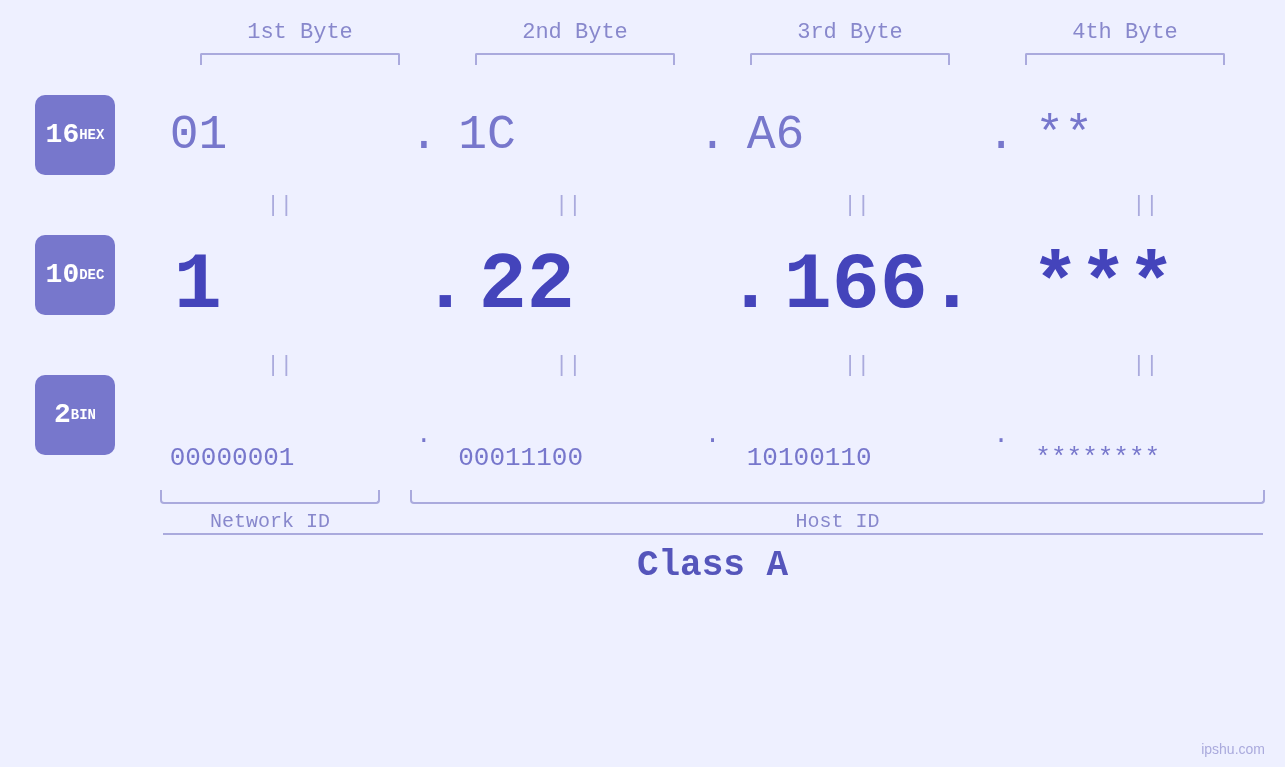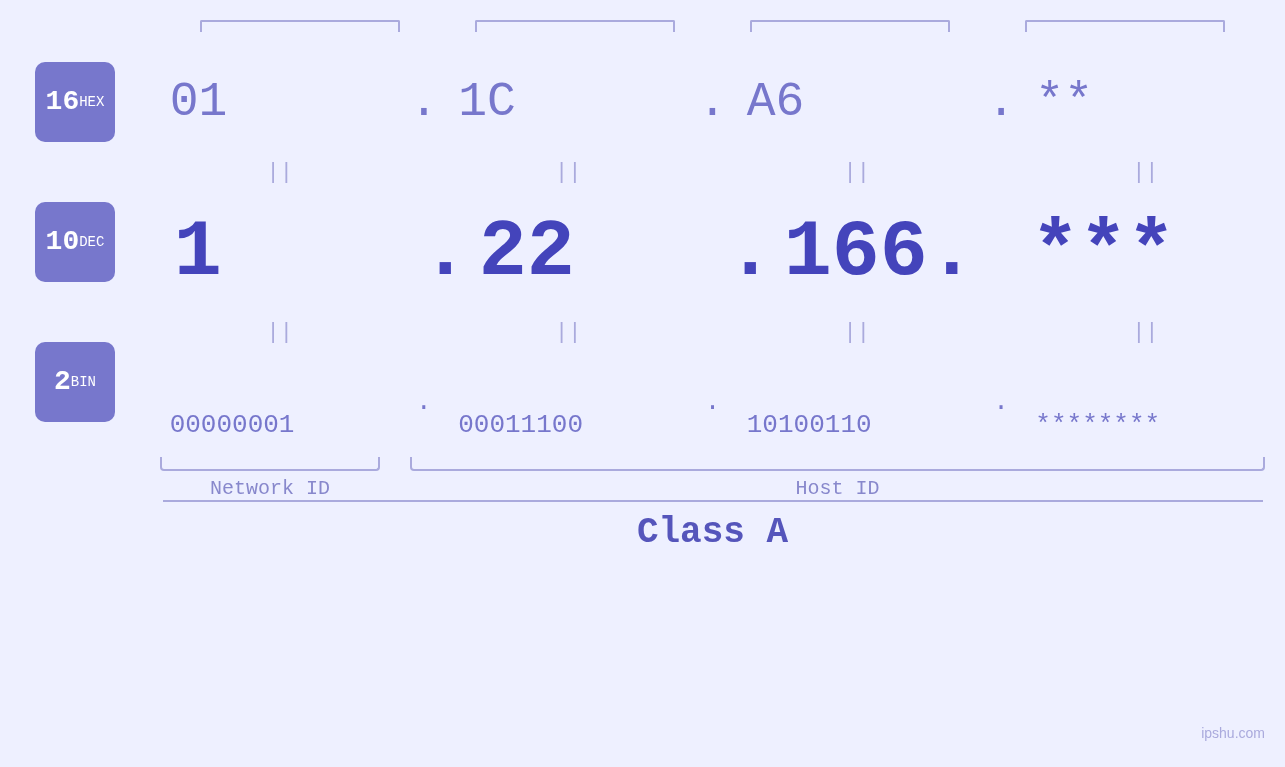--- a/index.html
+++ b/index.html
@@ -94,21 +94,21 @@
     }
 
     .badge-number {
       font-size: 28px;
       font-weight: bold;
       line-height: 1.1;
     }
 
     .badge-label {
       font-size: 14px;
-      font-weight: normal;
+      font-weight: bold;
     }
 
     
     .content-area {
       flex: 1;
       display: flex;
       flex-direction: column;
     }
 
     
@@ -212,32 +212,38 @@
     .class-label {
       text-align: center;
       color: #5555bb;
       font-size: 36px;
       font-family: 'Courier New', Courier, monospace;
       font-weight: bold;
     }
 
     .watermark {
       position: absolute;
-      bottom: 26px;
+      bottom: 10px;
       right: 20px;
       color: #aaaadd;
       font-size: 14px;
       font-family: Arial, sans-serif;
     }
   </style>
 </head>
 <body>
 
 <div class="main-container">
 
+  <div class="byte-headers">
+    <div class="byte-header">1st Byte</div>
+    <div class="byte-header">2nd Byte</div>
+    <div class="byte-header">3rd Byte</div>
+    <div class="byte-header">4th Byte</div>
+  </div>
 
   <div class="bracket-row">
     <div class="bracket"></div>
     <div class="bracket"></div>
     <div class="bracket"></div>
     <div class="bracket"></div>
   </div>
 
   <div class="grid-area">
 

